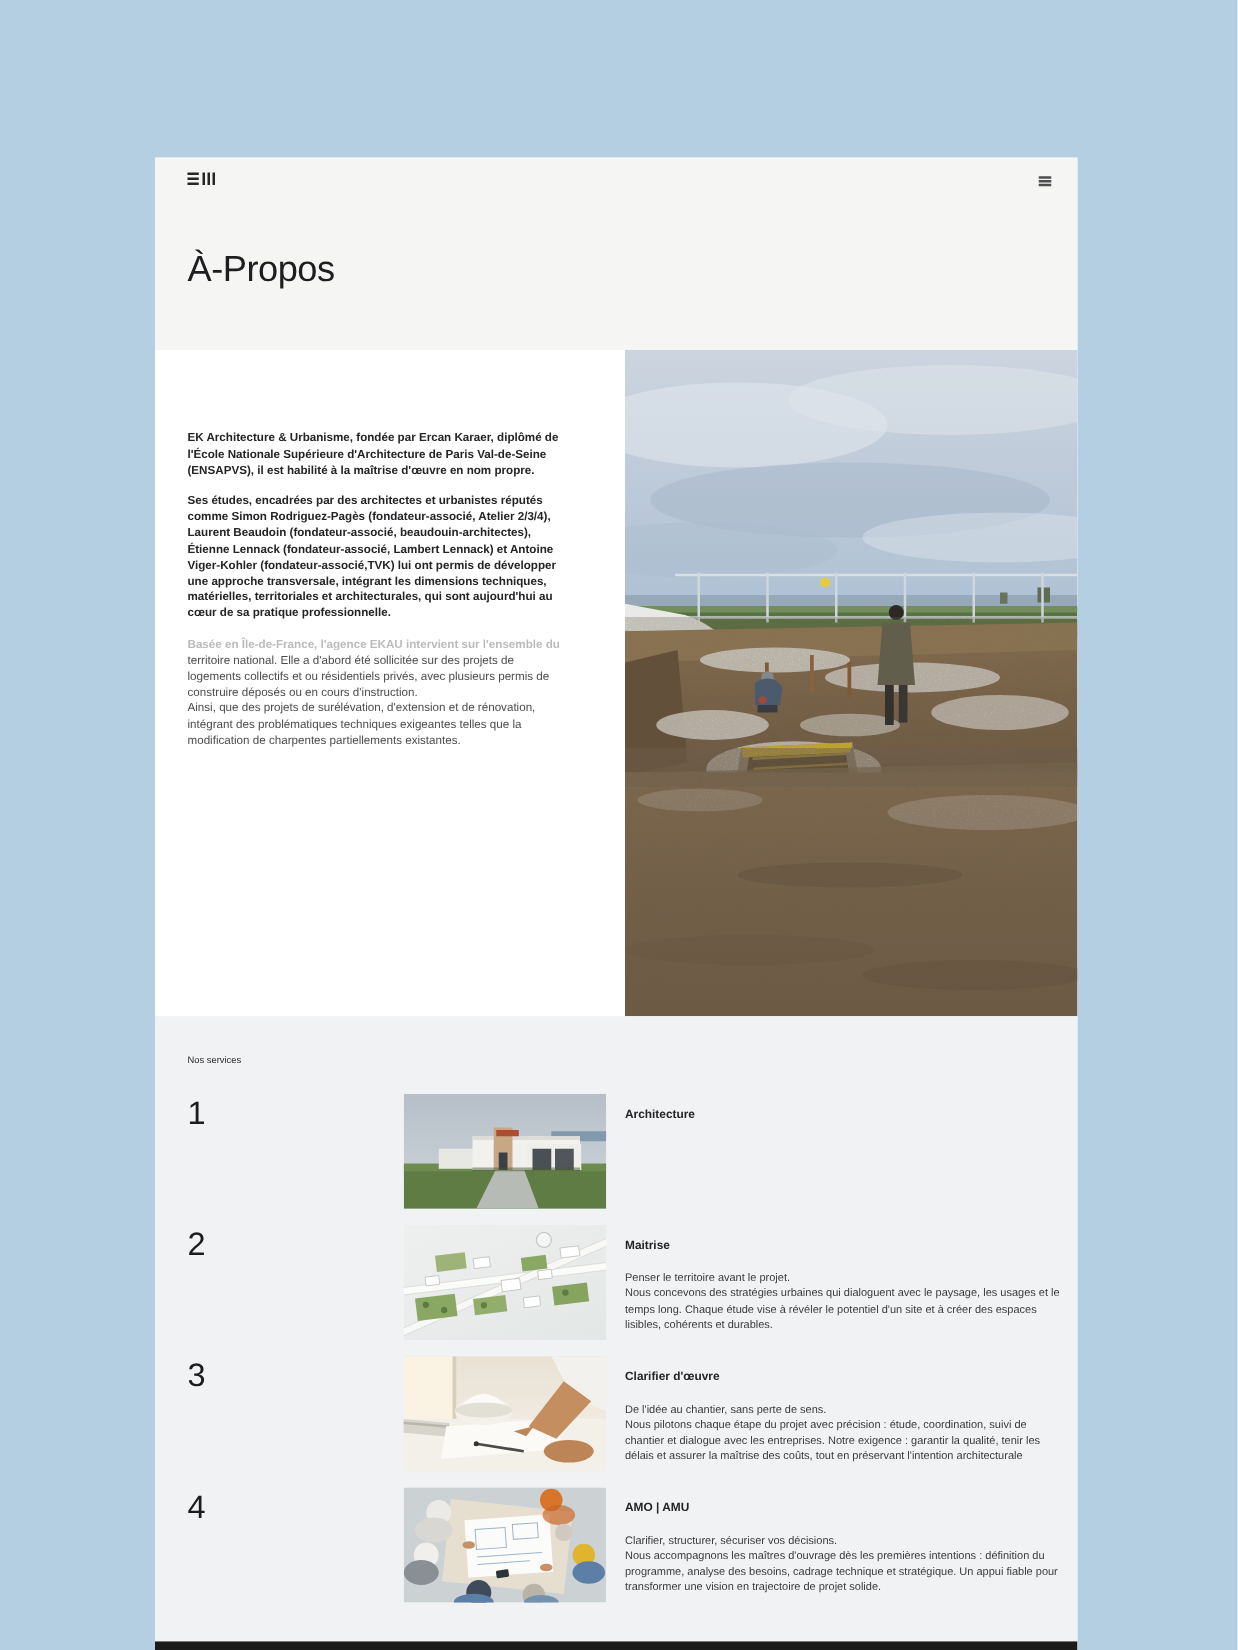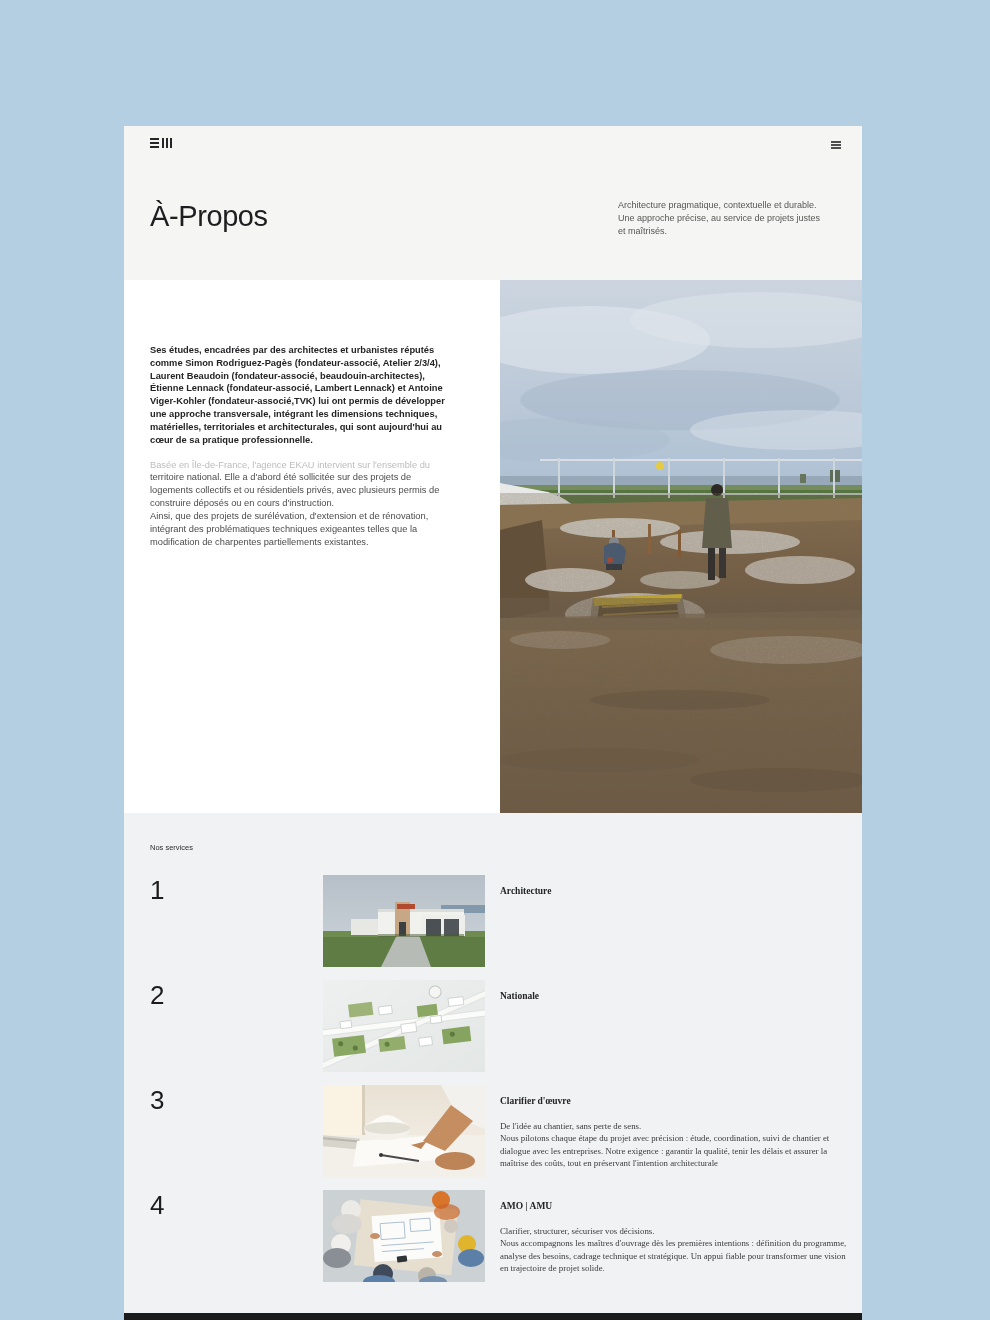--- a/index.html
+++ b/index.html
@@ -33,31 +33,31 @@
     font-size:9px; line-height:1.42; color:#565656;
   }
   
   .about { display:flex; height:533px; flex:0 0 auto; }
   .about-text {
     width:376px; background:#ffffff; padding:64px 50px 0 26px;
   }
   .about-text p { font-size:9.3px; line-height:1.38; color:#2f2f31; margin-bottom:12px; }
   .about-text p.p-strong { font-weight:700; color:#242426; }
   .about-text p.p-light { color:#4c4c4e; white-space:pre-line; }
-  .about-text .faded { opacity:0.38; }
+  .about-text .faded { opacity:0.38;font-weight:bold; }
   .about-photo { width:362px; height:533px; flex:0 0 auto; }
   .about-photo svg { display:block; width:100%; height:100%; }
   
   .services { flex:1 1 auto; background:#f1f2f3; padding:30px 0 0 26px; position:relative; }
   .services-label { font-size:7.5px; color:#2c2c2e; margin-bottom:23px; }
   .svc-row { display:flex; align-items:flex-start; margin-bottom:13px; }
   .svc-num { width:173px; font-size:26px; font-weight:400; color:#1c1c1e; line-height:1; padding-top:2px; }
   .svc-thumb { width:162px; height:92px; flex:0 0 auto; }
   .svc-thumb svg { display:block; width:162px; height:92px; }
-  .svc-text { margin-left:15px; width:352px; padding-top:11px;font-family:Liberation Serif, serif; }
+  .svc-text { margin-left:15px; width:352px; padding-top:11px; }
   .svc-title { font-size:9.5px; font-weight:700; color:#242426; }
   .svc-desc { margin-top:14px; font-size:8.8px; line-height:1.42; color:#3b3b3d; white-space:pre-line; }
   
   .footer-strip { flex:0 0 auto; height:7px; background:#1b1b1b; }
 </style>
 </head>
 <body>
 
 <div class="card">
 
@@ -77,25 +77,25 @@
       </div>
       <div class="menu-btn">
         <span class="hamburger">
             <i></i>
             <i></i>
             <i></i>
           </span>
       </div>
     </div>
     <h1 class="hero-title">À-Propos</h1>
-    <p class="hero-tagline">Architecture pragmatique, contextuelle et durable. Une approche précise, au service de projets justes et maîtrisés.</p>
   </div>
 
   <div class="about">
     <div class="about-text">
+      <p class="p-strong">EK Architecture &amp; Urbanisme, fondée par Ercan Karaer, diplômé de l'École Nationale Supérieure d'Architecture de Paris Val-de-Seine (ENSAPVS), il est habilité à la maîtrise d'œuvre en nom propre.</p>
       <p class="p-strong">Ses études, encadrées par des architectes et urbanistes réputés comme Simon Rodriguez-Pagès (fondateur-associé, Atelier 2/3/4), Laurent Beaudoin (fondateur-associé, beaudouin-architectes), Étienne Lennack (fondateur-associé, Lambert Lennack) et Antoine Viger-Kohler (fondateur-associé,TVK) lui ont permis de développer une approche transversale, intégrant les dimensions techniques, matérielles, territoriales et architecturales, qui sont aujourd'hui au cœur de sa pratique professionnelle.</p>
       <p class="p-light"><span class="faded">Basée en Île-de-France, l'agence EKAU intervient sur l'ensemble du</span> <span>territoire national. Elle a d'abord été sollicitée sur des projets de logements collectifs et ou résidentiels privés, avec plusieurs permis de construire déposés ou en cours d'instruction.
 Ainsi, que des projets de surélévation, d'extension et de rénovation, intégrant des problématiques techniques exigeantes telles que la modification de charpentes partiellements existantes.</span></p>
     </div>
     <div class="about-photo">
       <svg viewBox="0 0 362 533" preserveAspectRatio="none">
         <defs>
           <linearGradient id="sky" x1="0" y1="0" x2="0" y2="1">
             <stop offset="0" stop-color="#ccd5df"></stop>
               <stop offset="0.5" stop-color="#bcc9d8"></stop>
@@ -249,21 +249,23 @@
               <rect x="108" y="40" width="11" height="7"></rect>
                 <rect x="18" y="34" width="11" height="7"></rect>
               <rect x="128" y="24" width="15" height="8"></rect>
                 <rect x="94" y="60" width="13" height="8"></rect>
             </g>
             <circle cx="116" cy="16" r="6" fill="#f5f5f4" stroke="#c3c7c5" stroke-width="1"></circle>
           </g>
         </svg>
       </div>
       <div class="svc-text">
-        <div class="svc-title">Nationale</div>
+        <div class="svc-title">Maitrise</div>
+        <div class="svc-desc">Penser le territoire avant le projet.
+Nous concevons des stratégies urbaines qui dialoguent avec le paysage, les usages et le temps long. Chaque étude vise à révéler le potentiel d'un site et à créer des espaces lisibles, cohérents et durables.</div>
       </div>
     </div>
 
     <div class="svc-row">
       <div class="svc-num">3</div>
       <div class="svc-thumb">
         <svg viewBox="0 0 162 92" preserveAspectRatio="none">
           <defs>
               <linearGradient id="t3bg" x1="0" y1="0" x2="0" y2="1">
                 <stop offset="0" stop-color="#e9e1d4"></stop>

